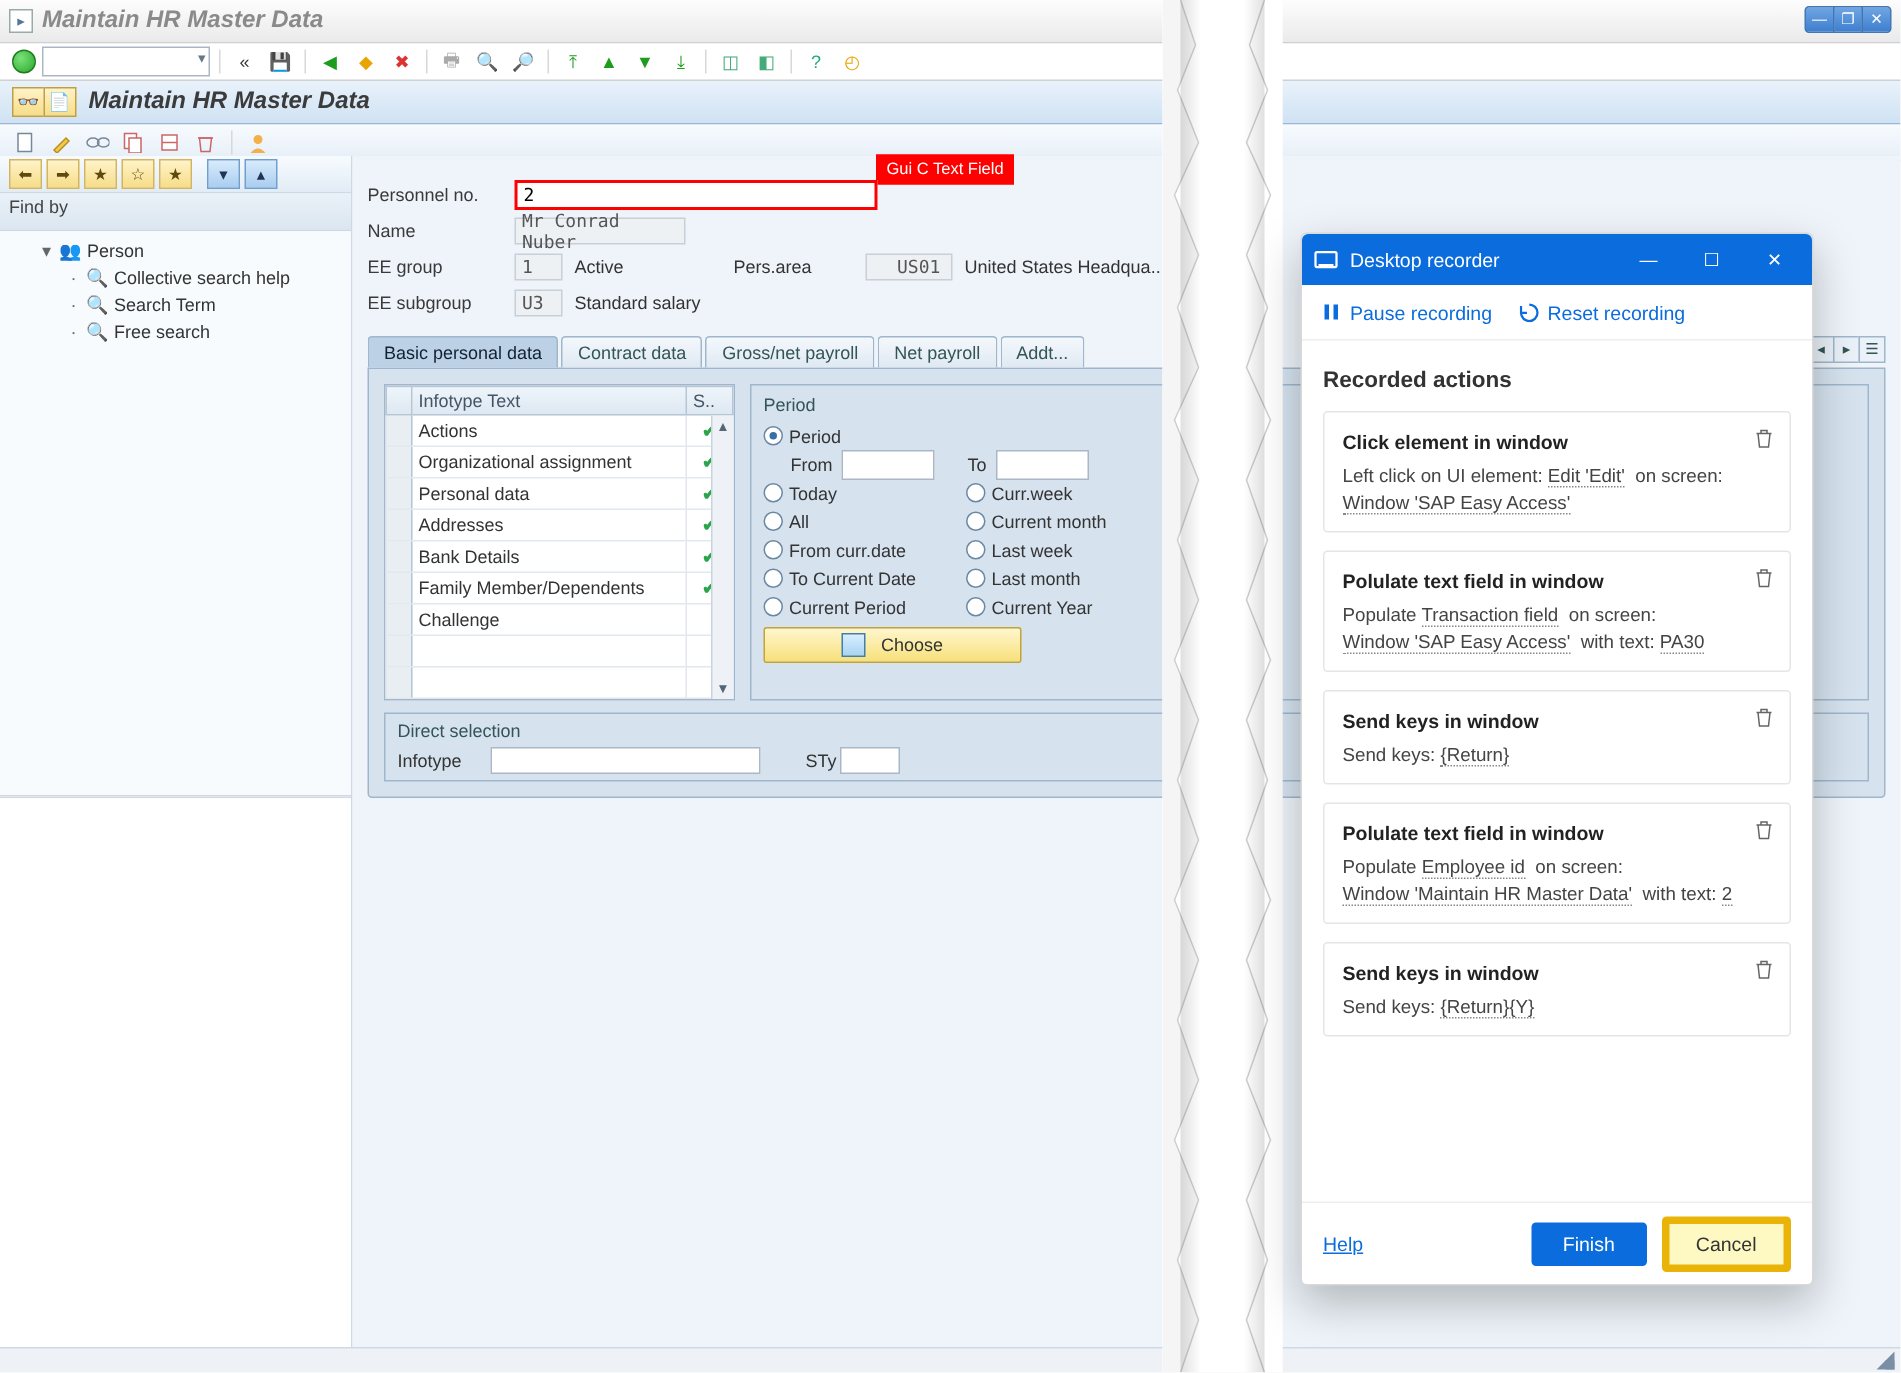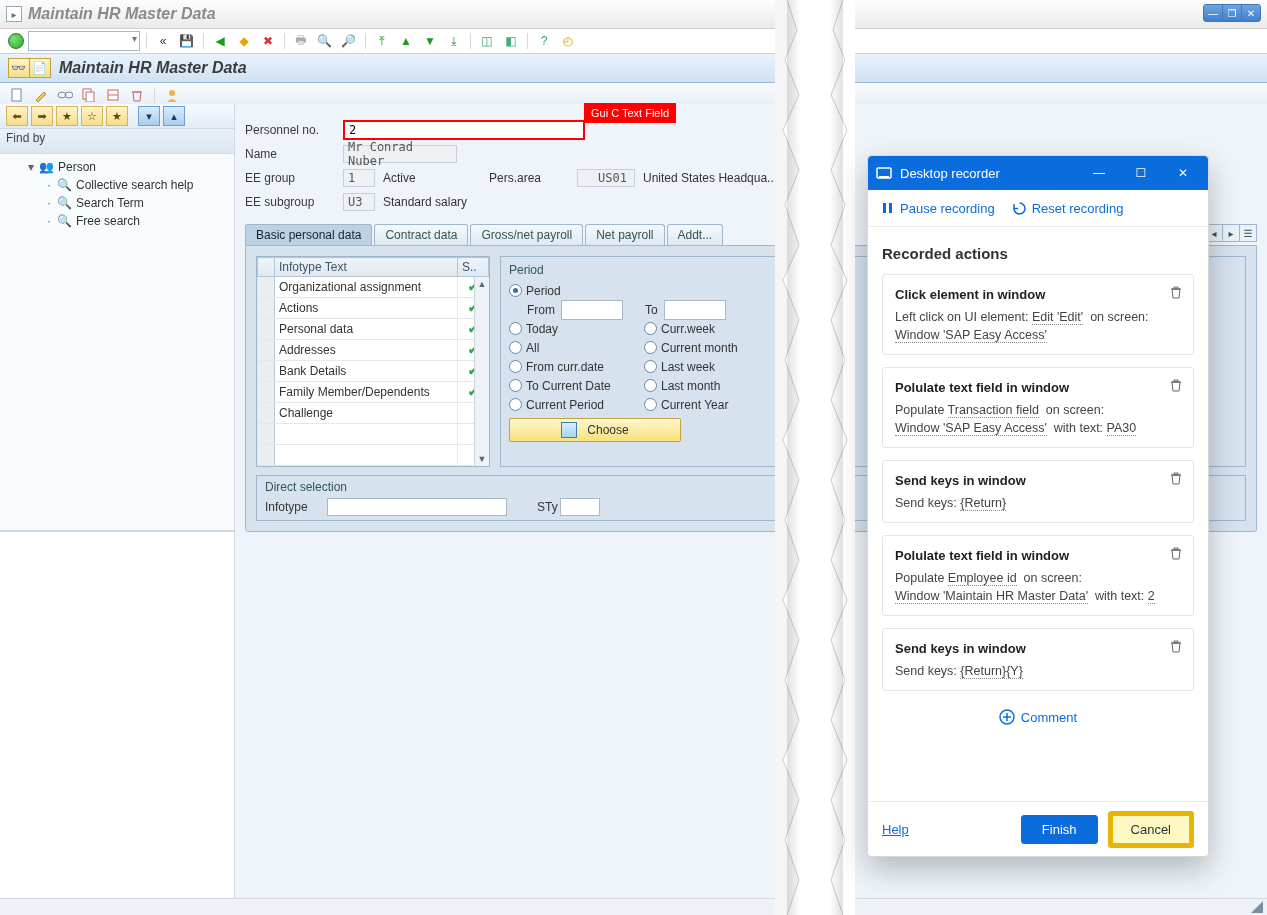--- a/index.html
+++ b/index.html
@@ -318,26 +318,26 @@
                 <tbody>
                     <tr>
                   <th style="width:8px;"></th>
                   <th>Infotype Text</th>
                   <th style="width:22px;">S..</th>
                 </tr>
                 </tbody>
                   <tbody id="grid-rows">
                     <tr>
                       <td class="sel"></td>
+                      <td>Actions</td>
+                      <td class="st"><span class="chk">✔</span></td>
+                    </tr>
+                    <tr>
+                      <td class="sel"></td>
                       <td>Organizational assignment</td>
-                      <td class="st"><span class="chk">✔</span></td>
-                    </tr>
-                    <tr>
-                      <td class="sel"></td>
-                      <td>Actions</td>
                       <td class="st"><span class="chk">✔</span></td>
                     </tr>
                     <tr>
                       <td class="sel"></td>
                       <td>Personal data</td>
                       <td class="st"><span class="chk">✔</span></td>
                     </tr>
                     <tr>
                       <td class="sel"></td>
                       <td>Addresses</td>
@@ -547,27 +547,19 @@
           <div class="line"><span class="u">Window 'Maintain HR Master Data'</span><span> &nbsp;with text: </span><span class="u">2</span></div>
         </div>
         <div class="card">
           <div class="ct">Send keys in window</div>
           <span class="del"><svg class="trash" viewBox="0 0 14 14">
               <path d="M3 4 h8 l-1 9 h-6 z M2 4 h10 M5 2 h4 v2 h-4 z" fill="none" stroke="#666" stroke-width="1"></path>
             </svg></span>
           <div class="line"><span>Send keys: </span><span class="u">{Return}{Y}</span></div>
         </div>
       </div>
-    <div id="comment">
-      <svg width="16" height="16">
-          <circle cx="8" cy="8" r="7" fill="none" stroke="#0b6cde" stroke-width="1.5"></circle>
-          <line x1="8" y1="4" x2="8" y2="12" stroke="#0b6cde" stroke-width="1.5"></line>
-          <line x1="4" y1="8" x2="12" y2="8" stroke="#0b6cde" stroke-width="1.5"></line>
-        </svg>
-      <span>Comment</span>
-    </div>
   </div>
   <div id="rec-footer">
     <a class="help">Help</a>
     <button class="btn-primary">Finish</button>
     <button class="btn-secondary">Cancel</button>
   </div>
 </div>
 
 </body></html>

